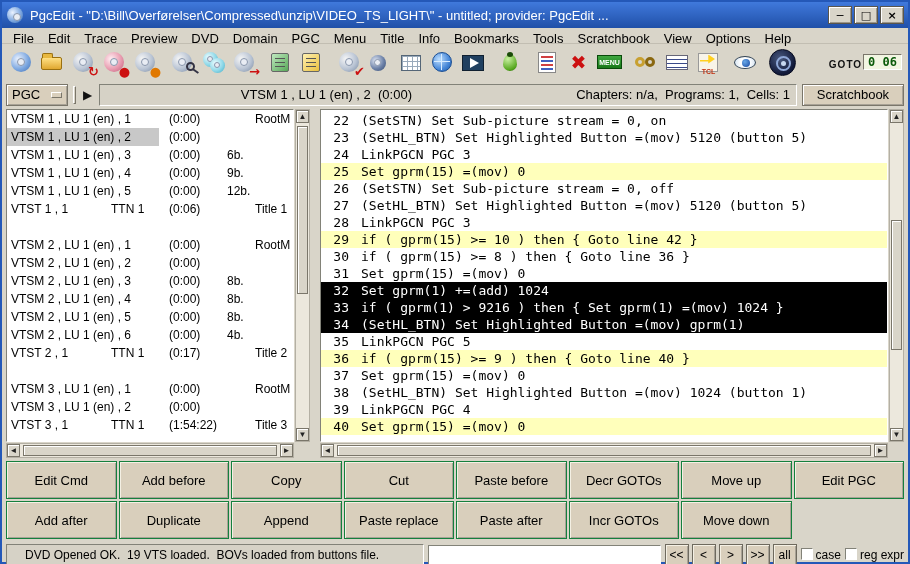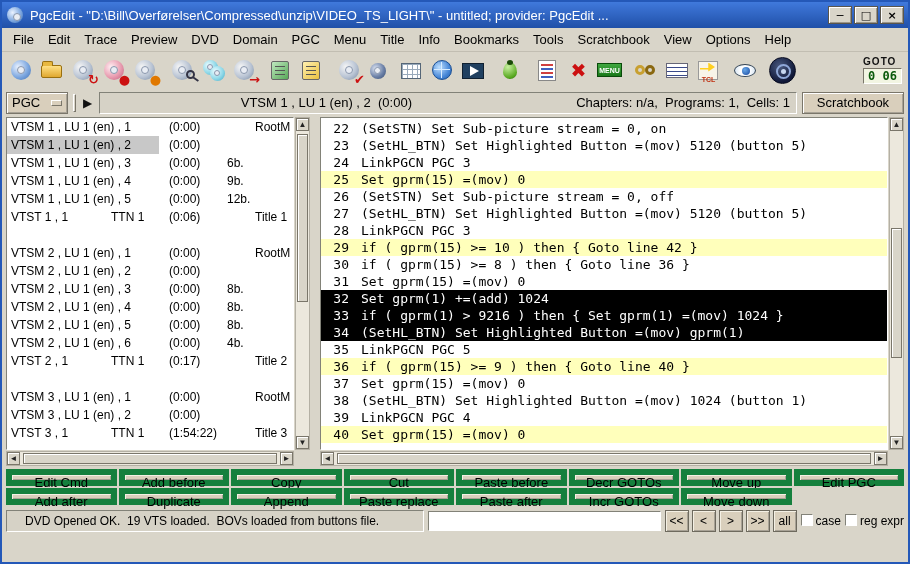--- a/index.html
+++ b/index.html
@@ -6,21 +6,21 @@
   body{background:#fff;font-family:"Liberation Sans",sans-serif}
   .window{position:relative;width:910px;height:564px;background:#d9d5c9;border:2px solid #2458b8;outline:1px solid #12386f}
   
   .titlebar{height:26px;background:linear-gradient(#4079dc,#2050a8);display:flex;align-items:center;padding:0 4px;gap:6px}
   .app-icon{width:18px;height:18px;position:relative;flex:0 0 auto}
   .app-icon .d{width:16px;height:16px;top:1px;left:1px}
   .title-text{color:#fff;font-size:13px;white-space:nowrap;overflow:hidden;flex:1}
   .win-controls{display:flex;gap:2px}
   .winbtn{width:24px;height:18px;background:#d9d5c9;border:1px solid #5a564c;box-shadow:inset 1px 1px 0 #fff,inset -1px -1px 0 #9a958a;font:bold 11px "DejaVu Sans",sans-serif;line-height:15px;text-align:center;cursor:pointer;padding:0}
   
-  .menubar{height:24px;display:flex;align-items:center;padding:0 4px;border-bottom:1px solid #c2beb2}
+  .menubar{height:16px;display:flex;align-items:flex-start;padding:0 4px;border-bottom:1px solid #c2beb2}
   .menu-item{padding:3px 7px;font-size:13px;cursor:pointer}
   
   .toolbar{height:36px;display:flex;align-items:center;padding:0 6px;gap:4px}
   .ic{width:27px;height:27px;position:relative;flex:0 0 auto;cursor:pointer}
   .d{position:absolute;width:20px;height:20px;border-radius:50%;top:3px;left:3px;background:radial-gradient(circle at 35% 35%,#f4f8ff,#9fb6d8 55%,#5a7ba8)}
   .d::after{content:"";position:absolute;width:6px;height:6px;border-radius:50%;background:#e9edf4;border:1px solid #8a97ad;top:6px;left:6px}
   .db{background:radial-gradient(circle at 35% 35%,#eaf2ff,#7ea8e0 55%,#3a6cb4)}
   .ds{background:radial-gradient(circle at 35% 35%,#f6f6f6,#b9c4d4 55%,#76879f)}
   .dp{background:radial-gradient(circle at 35% 35%,#ffeef2,#e89cb0 55%,#c05878)}
   .dc{width:15px;height:15px;background:radial-gradient(circle at 35% 35%,#eafcff,#8fd8e8 55%,#3aa8c4)}
@@ -54,21 +54,21 @@
   .link2{position:absolute;left:12px;top:8px;width:10px;height:10px;border:3px solid #8a6810;border-radius:50%}
   .cnt{position:absolute;left:2px;top:6px;width:22px;height:15px;background:#fff;border:1px solid #667;background-image:linear-gradient(#3a4a8a 1px,transparent 1px);background-size:4px 4px;background-position:0 3px}
   .tclp{position:absolute;left:3px;top:4px;width:20px;height:19px;background:#f8f4e8;border:1px solid #999}
   .tclt{position:absolute;left:0;right:0;bottom:1px;color:#c03010;font:bold 7px "Liberation Sans",sans-serif;text-align:center}
   .tcla{position:absolute;left:5px;top:6px;width:15px;height:9px;background:#ffd020;clip-path:polygon(0 60%,55% 60%,55% 0,100% 50%,55% 100%,55% 78%,0 78%)}
   .eye{position:absolute;left:2px;top:7px;width:22px;height:13px;border-radius:50%;background:radial-gradient(circle,#fff 40%,#cfe0f0);border:1px solid #345}
   .eye::after{content:"";position:absolute;left:7px;top:2px;width:8px;height:8px;border-radius:50%;background:radial-gradient(circle at 35% 35%,#68a8e8,#1848a0)}
   .wheel{position:absolute;inset:0;border-radius:50%;background:radial-gradient(circle at 40% 35%,#4a5a80,#101838 70%);border:1px solid #080c20}
   .wheel::before{content:"";position:absolute;left:6px;top:6px;width:11px;height:11px;border:2px solid #8fa8d8;border-radius:50%}
   .wheel::after{content:"";position:absolute;left:11px;top:11px;width:5px;height:5px;background:#c8d8f0;border-radius:50%}
-  .goto{margin-left:auto;display:flex;flex-direction:column;align-items:flex-start;gap:1px;cursor:pointer}
+  .goto{margin-left:auto;display:flex;flex-direction:row;align-items:flex-end;gap:1px;cursor:pointer}
   .goto-label{font:bold 10px "Liberation Sans",sans-serif;color:#111;letter-spacing:1px}
   .goto-value{background:#f2f5e2;border:1px solid;border-color:#7a766a #fff #fff #7a766a;font:bold 12px "DejaVu Sans Mono",monospace;color:#0a5a0a;padding:0 4px;white-space:pre}
   
   .pgcbar{height:25px;margin:2px 4px;display:flex;align-items:center;gap:5px}
   .pgc-combo{width:62px;height:22px;background:#d9cfbc;border:1px solid #7a766a;box-shadow:inset 1px 1px 0 #fff,inset -1px -1px 0 #a8a296;display:flex;align-items:center;justify-content:space-between;padding:0 5px;font-size:13px;cursor:pointer}
   .combo-ind{width:11px;height:6px;background:#d9cfbc;border:1px solid;border-color:#fff #7a766a #7a766a #fff}
   .vdiv{width:3px;height:18px;background:#d9d5c9;border:1px solid;border-color:#fff #7a766a #7a766a #fff}
   .play-btn{font-size:12px;color:#111;cursor:pointer;padding:0 2px}
   .pgc-current{flex:1;height:22px;position:relative;background:#d6d2c6;border:1px solid;border-color:#828278 #fff #fff #828278;font-size:13px}
   .pgc-current-text{position:absolute;left:0;right:35%;text-align:center;line-height:20px;white-space:pre}
@@ -92,21 +92,21 @@
   
   .vscroll{position:absolute;right:0;top:0;width:15px;bottom:16px;background:#ece8dd;border:1px solid #b4b0a4}
   .hscroll{position:absolute;left:0;right:16px;bottom:0;height:15px;background:#ece8dd;border:1px solid #b4b0a4}
   .sbtn{position:absolute;width:13px;height:13px;background:#d9d5c9;border:1px solid #7a766a;box-shadow:inset 1px 1px 0 #fff;font-size:8px;line-height:12px;text-align:center;color:#222;cursor:pointer}
   .vscroll .up{top:0;left:0}.vscroll .dn{bottom:0;left:0}
   .hscroll .lf{left:0;top:0}.hscroll .rt{right:0;top:0}
   .vthumb{position:absolute;left:1px;width:11px;background:#d9d5c9;border:1px solid #7a766a;box-shadow:inset 1px 1px 0 #fff;cursor:pointer}
   .hthumb{position:absolute;top:1px;height:11px;background:#d9d5c9;border:1px solid #7a766a;box-shadow:inset 1px 1px 0 #fff;cursor:pointer}
   
   .btn-grid{margin:3px 4px 0;display:grid;grid-template-columns:repeat(8,1fr);gap:2px}
-  .cmdbtn{height:17px;background:#d9cfbc;border:6px solid #15803d;box-shadow:inset 1px 1px 0 #f4f0e4,inset -1px -1px 0 #a8a296;font-family:"Liberation Sans",sans-serif;font-size:13px;cursor:pointer}
+  .cmdbtn{height:38px;background:#d9cfbc;border:1px solid #15803d;box-shadow:inset 1px 1px 0 #f4f0e4,inset -1px -1px 0 #a8a296;font-family:"Liberation Sans",sans-serif;font-size:13px;cursor:pointer}
   
   .statusbar{margin:3px 4px;height:25px;display:flex;align-items:center;gap:4px}
   .status-msg{width:418px;height:22px;background:#d6d2c6;border:1px solid;border-color:#828278 #fff #fff #828278;font-size:12px;line-height:20px;padding:0 18px;white-space:pre;overflow:hidden}
   .search-input{flex:1;height:20px;background:#fff;border:1px solid;border-color:#828278 #fff #fff #828278;font-size:12px;padding:0 3px;outline:none}
   .nav-btn{min-width:24px;height:22px;background:#d9cfbc;border:1px solid #6e6a5e;box-shadow:inset 1px 1px 0 #f4f0e4,inset -1px -1px 0 #a8a296;font-size:12px;cursor:pointer;padding:0 4px}
   .cb-label{display:flex;align-items:flex-start;gap:3px;font-size:12px;cursor:pointer;white-space:nowrap}
   .cb{width:12px;height:12px;background:#fff;border:1px solid;border-color:#828278 #fff #fff #828278;display:inline-block}
 </style>
 </head>
 <body>

